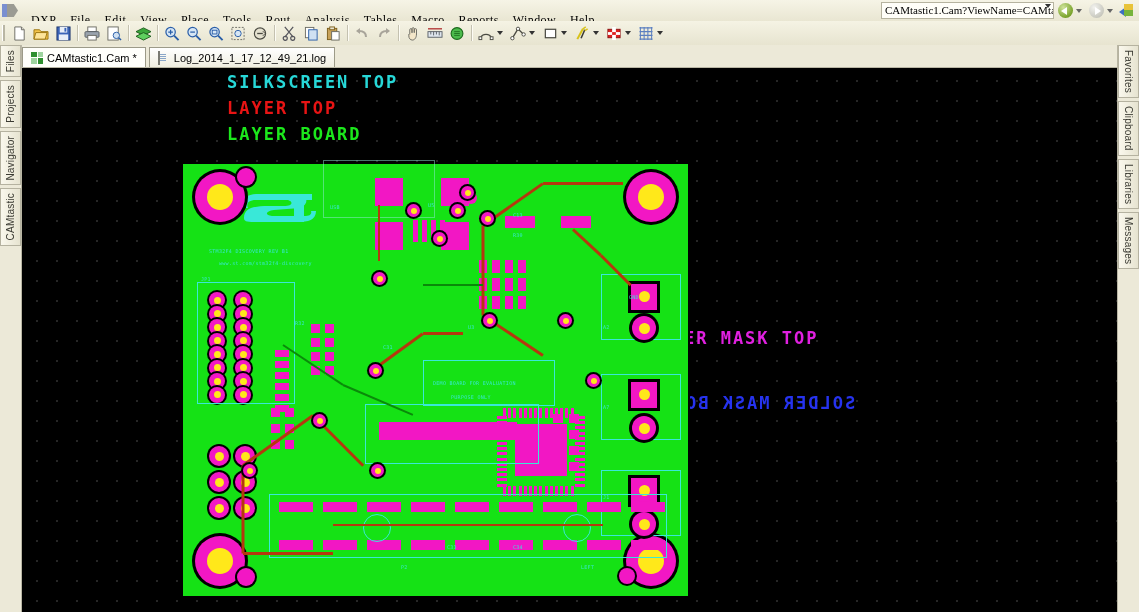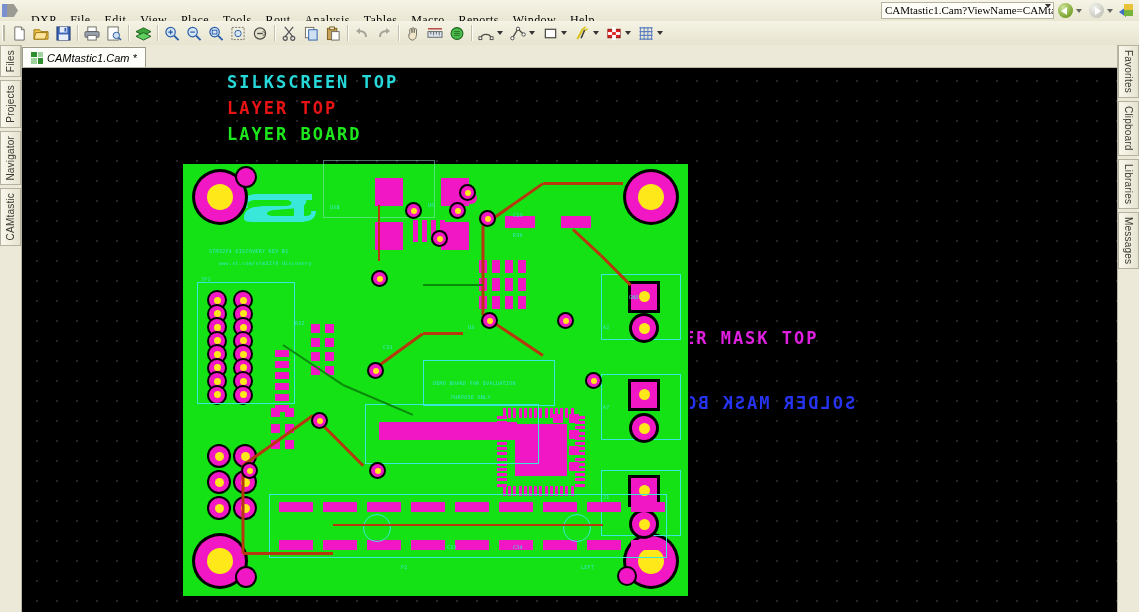--- a/index.html
+++ b/index.html
@@ -76,21 +76,21 @@
     background:#ece9d8;border-bottom:1px solid #b9b6a4;
     display:flex;align-items:flex-end;padding-left:22px;box-sizing:border-box;
   }
   .tab{
     height:19px;display:flex;align-items:center;gap:4px;
     padding:0 8px;margin-right:3px;
     background:linear-gradient(#ffffff,#f0eee0);
     border:1px solid #9c9a88;border-bottom:none;
     font-size:11px;color:#000;white-space:nowrap;cursor:default;
   }
-  .tab.active{background:#fffffb;font-weight:normal;font-style:italic;}
+  .tab.active{background:#fffffb;font-weight:normal;}
   .tabico{width:12px;height:12px;position:relative;flex:none;}
   .doc-ico{width:10px;height:12px;background:#fff;border:1px solid #7a7a72;position:relative;}
   .doc-ico::after{content:"";position:absolute;left:1px;top:2px;width:6px;height:1px;
     background:#8aa6c8;box-shadow:0 2px 0 #8aa6c8,0 4px 0 #8aa6c8,0 6px 0 #8aa6c8;}
   .cam-ico{width:12px;height:12px;display:grid;grid-template:1fr 1fr/1fr 1fr;gap:1px;}
   .cam-ico i{display:block;}
 
   
   .dock{
     position:absolute;top:45px;width:21px;height:567px;
@@ -402,20 +402,24 @@
       <div class="tab active">
         <span class="tabico">
           <span class="cam-ico">
             <i style="background:#2f8f2f"></i>
             <i style="background:#9ed39e"></i>
             <i style="background:#9ed39e"></i>
             <i style="background:#2f8f2f"></i>
           </span>
         </span>
         <span>CAMtastic1.Cam *</span>
+      </div>
+      <div class="tab">
+        <span class="tabico"><span class="doc-ico"></span></span>
+        <span>Log_2014_1_17_12_49_21.log</span>
       </div>
     </div>
 
   <div class="dock left" id="left-dock">
       <div class="vtab">
         <span>Files</span>
       </div>
       <div class="vtab">
         <span>Projects</span>
       </div>

